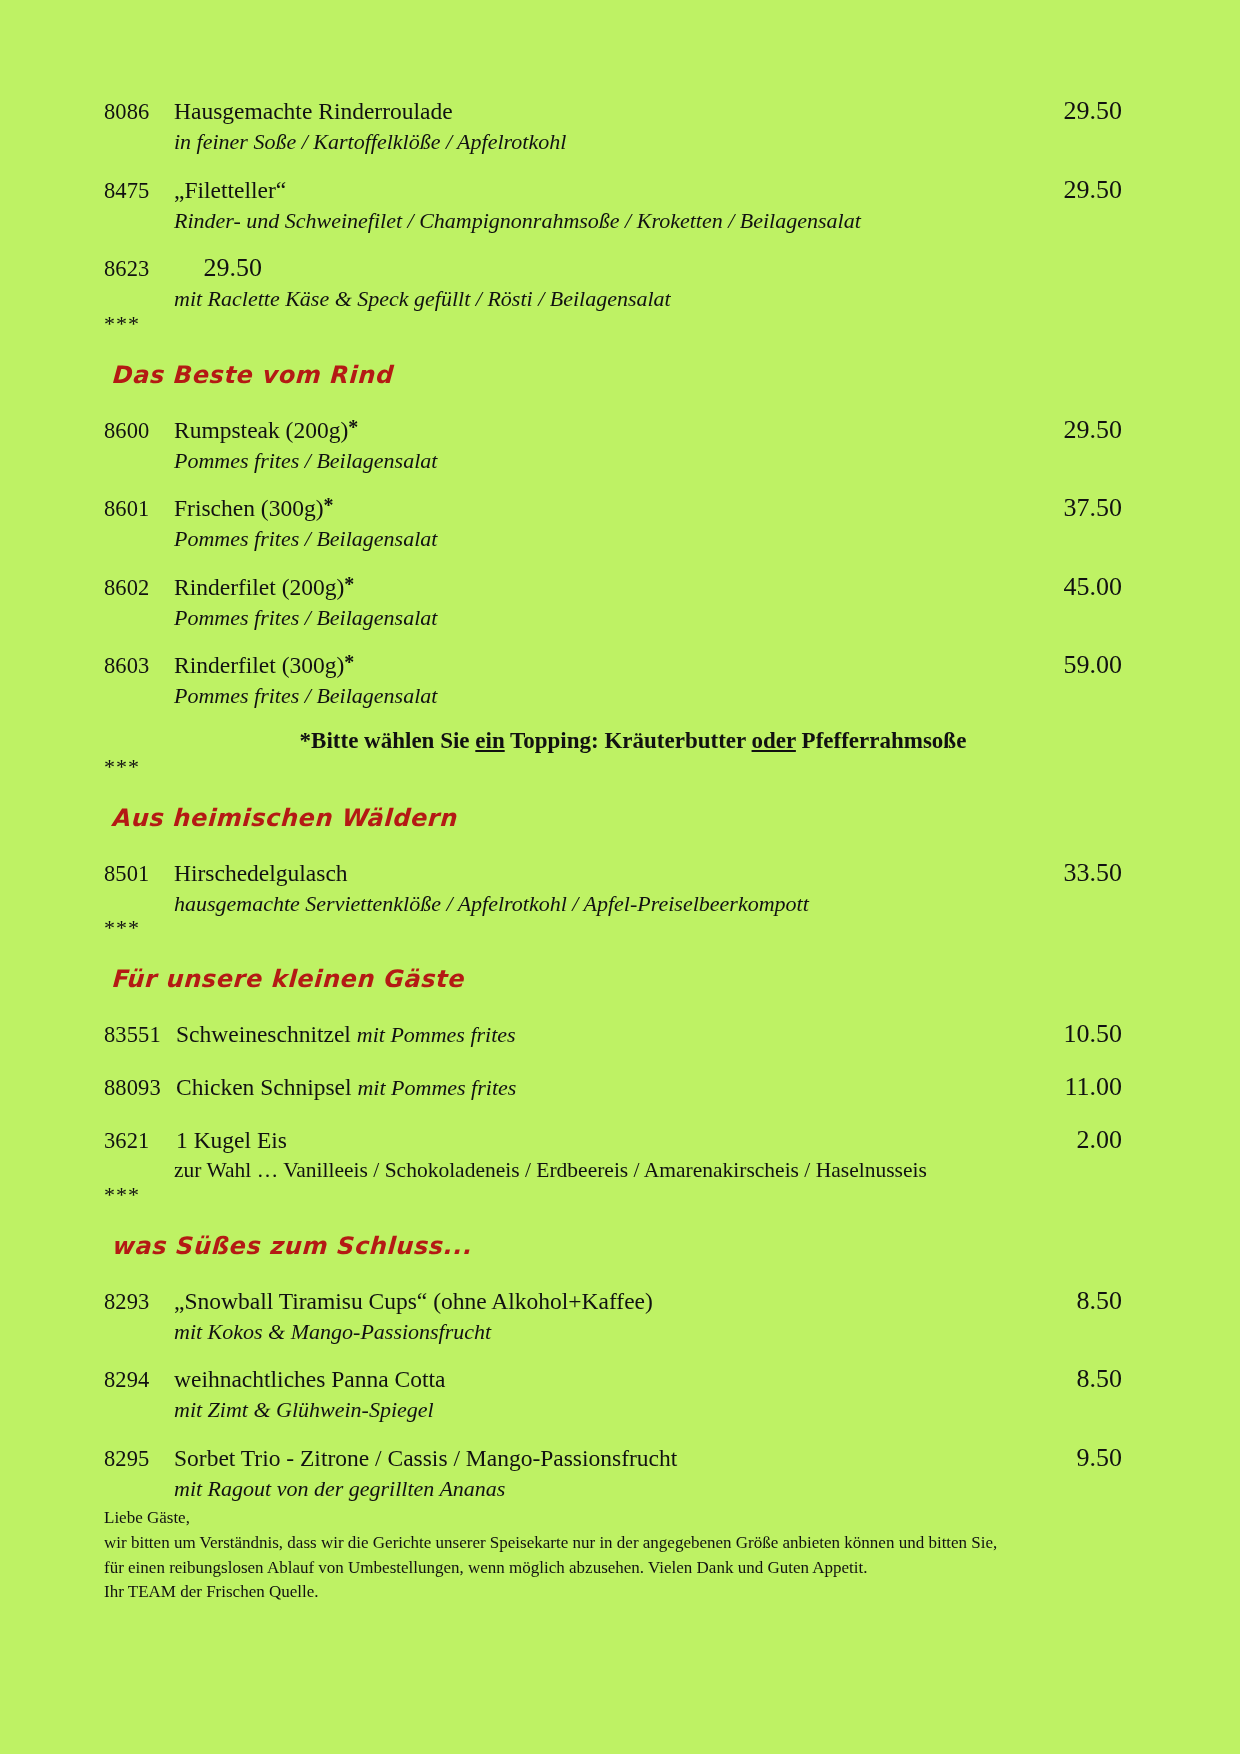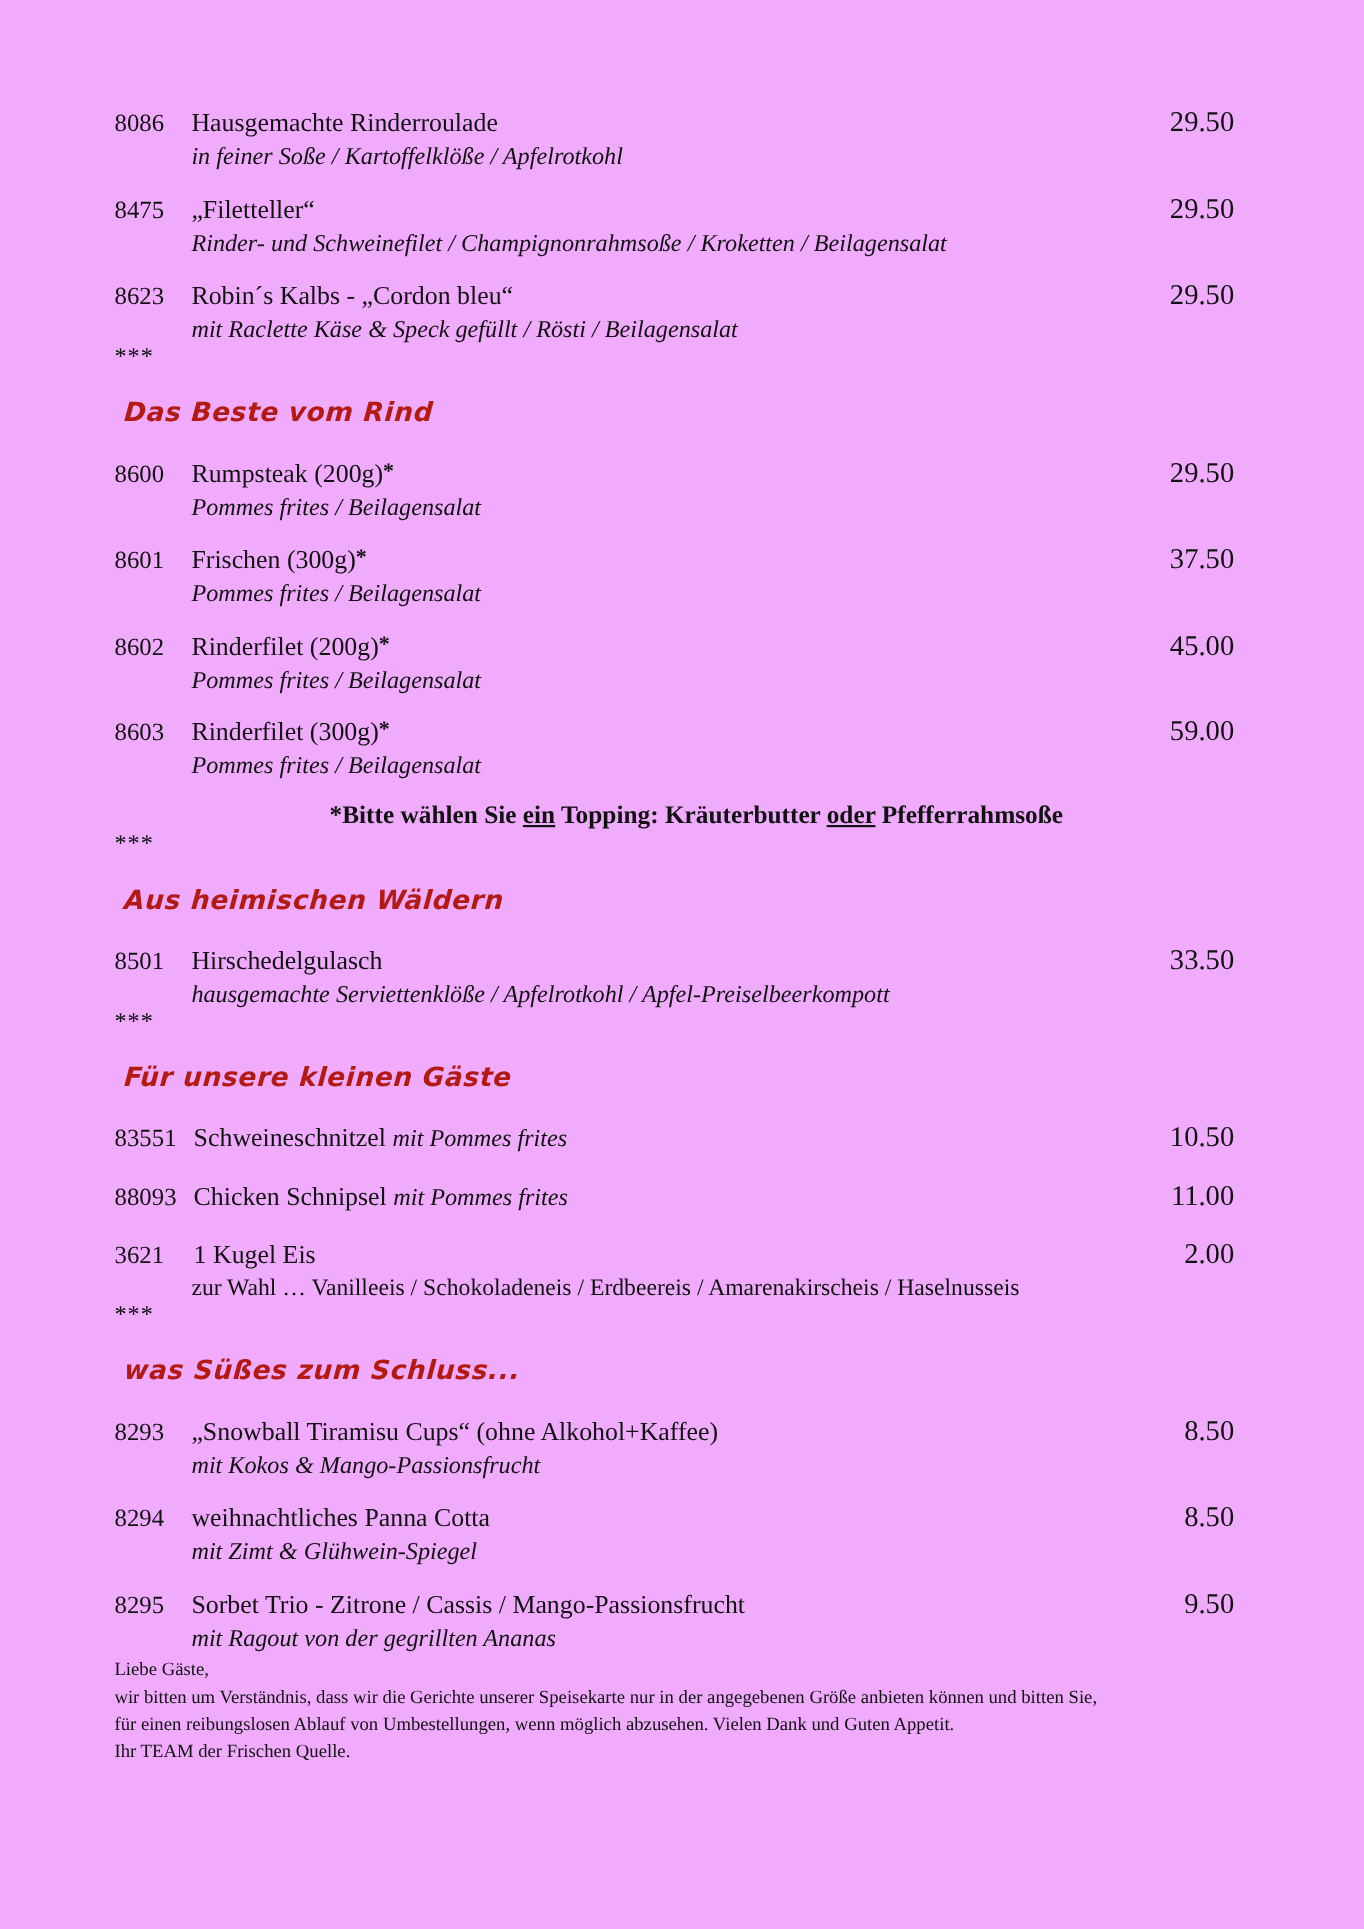--- a/index.html
+++ b/index.html
@@ -5,21 +5,21 @@
   html, body {
     margin: 0;
     padding: 0;
     background: #ffffff;
   }
   .page {
     position: relative;
     width: 1240px;
     height: 1754px;
     margin: 0 auto;
-    background: #f0abfc;
+    background: #bef264;
     font-family: "Liberation Serif", "DejaVu Serif", serif;
     color: #111111;
     box-sizing: border-box;
     padding: 96px 118px 0 104px;
     overflow: hidden;
   }
 
   
   .item {
     position: relative;
@@ -139,21 +139,20 @@
         <span class="item-code">8475</span>
         <span class="item-name">„Filetteller“</span>
         <span class="item-price">29.50</span>
       </div>
       <div class="item-desc">Rinder- und Schweinefilet / Champignonrahmsoße / Kroketten / Beilagensalat</div>
     </div>
 
     <div class="item" style="margin-bottom:6px">
       <div class="item-line">
         <span class="item-code">8623</span>
-        <span class="item-name">Robin´s Kalbs - „Cordon bleu“</span>
         <span class="item-price">29.50</span>
       </div>
       <div class="item-desc">mit Raclette Käse &amp; Speck gefüllt / Rösti / Beilagensalat</div>
     </div>
 
     <div class="stars">***</div>
   </div>
 
   <div>
     <div class="section-head">Das Beste vom Rind</div>

